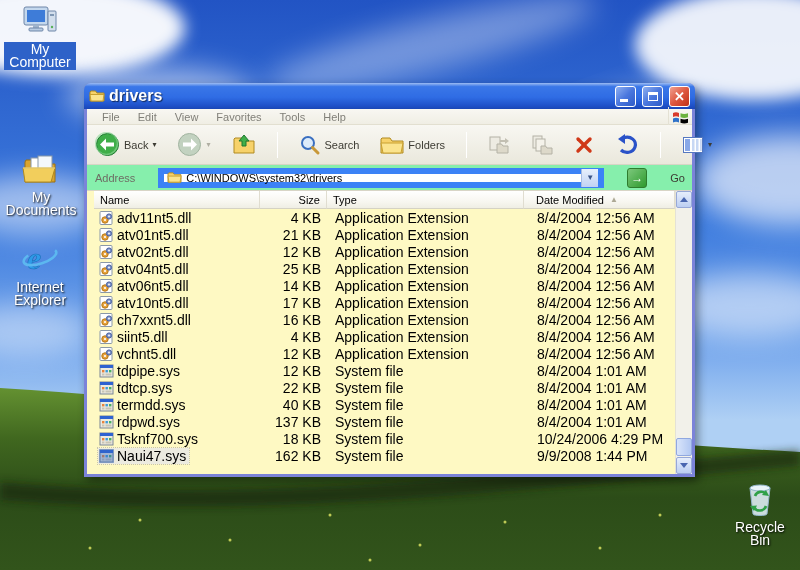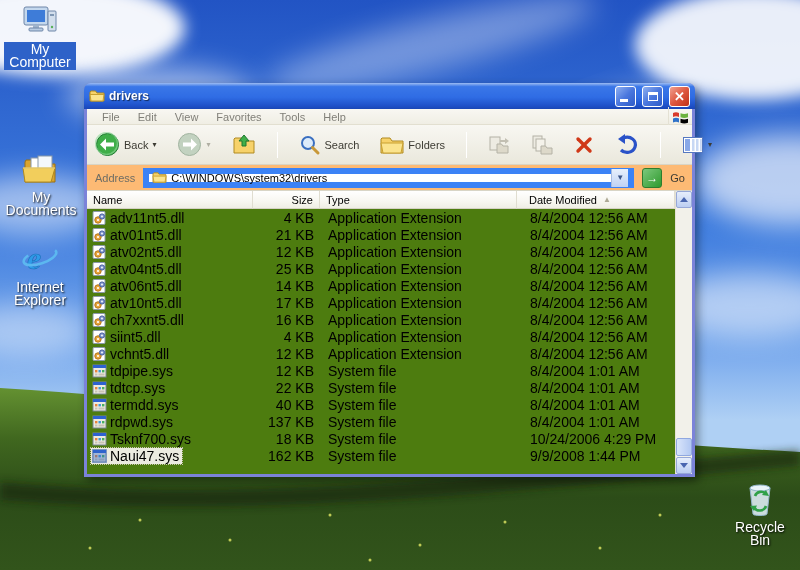--- a/index.html
+++ b/index.html
@@ -16,21 +16,21 @@
   #di-network  { left:4px; top:74px; width:74px; }
   #di-docs     { left:1px; top:154px; width:80px; }
   #di-ie       { left:8px; top:240px; width:64px; }
   #di-recycle  { left:724px; top:480px; width:72px; }
 
   
   .xp-window { position:absolute; left:84px; top:83px; width:611px; height:394px;
       background:#7B83D9; border-radius:7px 7px 0 0; box-shadow:3px 4px 10px rgba(0,0,0,.4); }
   .titlebar { height:26px; border-radius:7px 7px 0 0; display:flex; align-items:center; padding:0 5px; gap:4px;
       background:linear-gradient(180deg,#9CBBF2 0%, #3A77E8 14%, #2F6CE4 55%, #1E50C8 88%, #1A46B4 100%); }
-  .titlebar .wtitle { color:#fff; font-size:12px; font-weight:bold; text-shadow:1px 1px 1px rgba(0,0,0,.6); flex:1; }
+  .titlebar .wtitle { color:#fff; font-size:16px; font-weight:bold; text-shadow:1px 1px 1px rgba(0,0,0,.6); flex:1; }
   .tb-btn { width:21px; height:21px; border-radius:3px; border:1px solid #fff; display:flex; align-items:center; justify-content:center; margin-left:2px; position:relative; }
   .tb-blue { background:linear-gradient(135deg,#8FB0F0 0%, #4A77DE 50%, #2E5BC8 100%); }
   .tb-red  { background:linear-gradient(135deg,#F0A090 0%, #DE5840 50%, #C03218 100%); }
   .glyph-min { position:absolute; left:4px; bottom:4px; width:8px; height:3px; background:#fff; }
   .glyph-max { width:10px; height:9px; border:1px solid #fff; border-top:3px solid #fff; }
   .glyph-x { color:#fff; font-size:13px; font-weight:bold; line-height:1; }
 
   .winbody { margin:0 3px 3px; background:#EFEDE0; height:365px; display:flex; flex-direction:column; }
 
   .menubar { height:16px; display:flex; align-items:center; background:linear-gradient(180deg,#F8F7F2,#F0EEE4);
@@ -39,33 +39,33 @@
   .menubar .spacer { flex:1; }
   .winflag { width:24px; height:20px; display:flex; align-items:center; justify-content:center; border-left:1px solid #E4E1D4; }
 
   .toolbar { height:40px; display:flex; align-items:center; background:linear-gradient(180deg,#F8F7F2,#EAE8DC);
       border-bottom:1px solid #D8D5C6; padding:0 4px; gap:13px; }
   .tbtn { display:flex; align-items:center; gap:4px; padding:2px 4px; border-radius:3px; font-size:11px; color:#3C3B33; }
   .caret { font-size:8px; color:#3C3B33; }
   .caret.dis { color:#B0AEA2; }
   .tsep { width:1px; height:26px; background:#C9C6B7; margin:0 4px; border-right:1px solid #fff; }
 
-  .addrbar { height:26px; display:flex; align-items:center; background:#fdba74; border-bottom:1px solid #D8D5C6; padding:0 4px; gap:8px; }
+  .addrbar { height:26px; display:flex; align-items:center; background:#86efac; border-bottom:1px solid #D8D5C6; padding:0 4px; gap:23px; }
   .addr-label { font-size:11px; color:#6E6D64; padding-left:4px; }
   .addr-input { flex:1; height:20px; background:#fff; border:6px solid #3b82f6; display:flex; align-items:center; padding-left:3px; gap:4px; }
   .addr-text { font-size:11px; color:#000; flex:1; }
   .addr-drop { width:17px; height:18px; background:linear-gradient(180deg,#E8F0FC,#C0D2F4); border-left:1px solid #A8BCE0;
       display:flex; align-items:center; justify-content:center; font-size:8px; color:#3A5488; }
   .go-btn { width:20px; height:20px; border-radius:3px; border:1px solid #2E7C2E;
       background:linear-gradient(135deg,#7CC87C,#2E9A2E); color:#fff; font-weight:bold; font-size:12px;
       display:flex; align-items:center; justify-content:center; }
   .go-label { font-size:11px; color:#3C3B33; margin-right:3px; }
 
   
-  .list-wrap { flex:1; display:flex; background:#4d7c0f; }
+  .list-wrap { flex:1; display:flex; background:#fef9c3;padding-left:7px; }
   .list-cols { flex:1; display:flex; flex-direction:column; }
   .hdr-row { display:flex; height:18px; }
   .hdr-cell { background:linear-gradient(180deg,#FFFFFF,#F7F6EF 65%,#EFEEE4); border-right:1px solid #E0DDD0;
       border-bottom:1px solid #D5D2C4; font-size:11px; color:#000; display:flex; align-items:center; padding:0 6px; }
   .h-name { width:166px; } .h-size { width:67px; justify-content:flex-end; }
   .h-type { width:197px; } .h-date { flex:1; padding-left:12px; gap:6px; }
   .sort-arrow { color:#ADA995; font-size:8px; }
 
   .rows { flex:1; overflow:hidden; }
   .file-row { display:flex; height:17px; align-items:center; font-size:14px; color:#000; }

